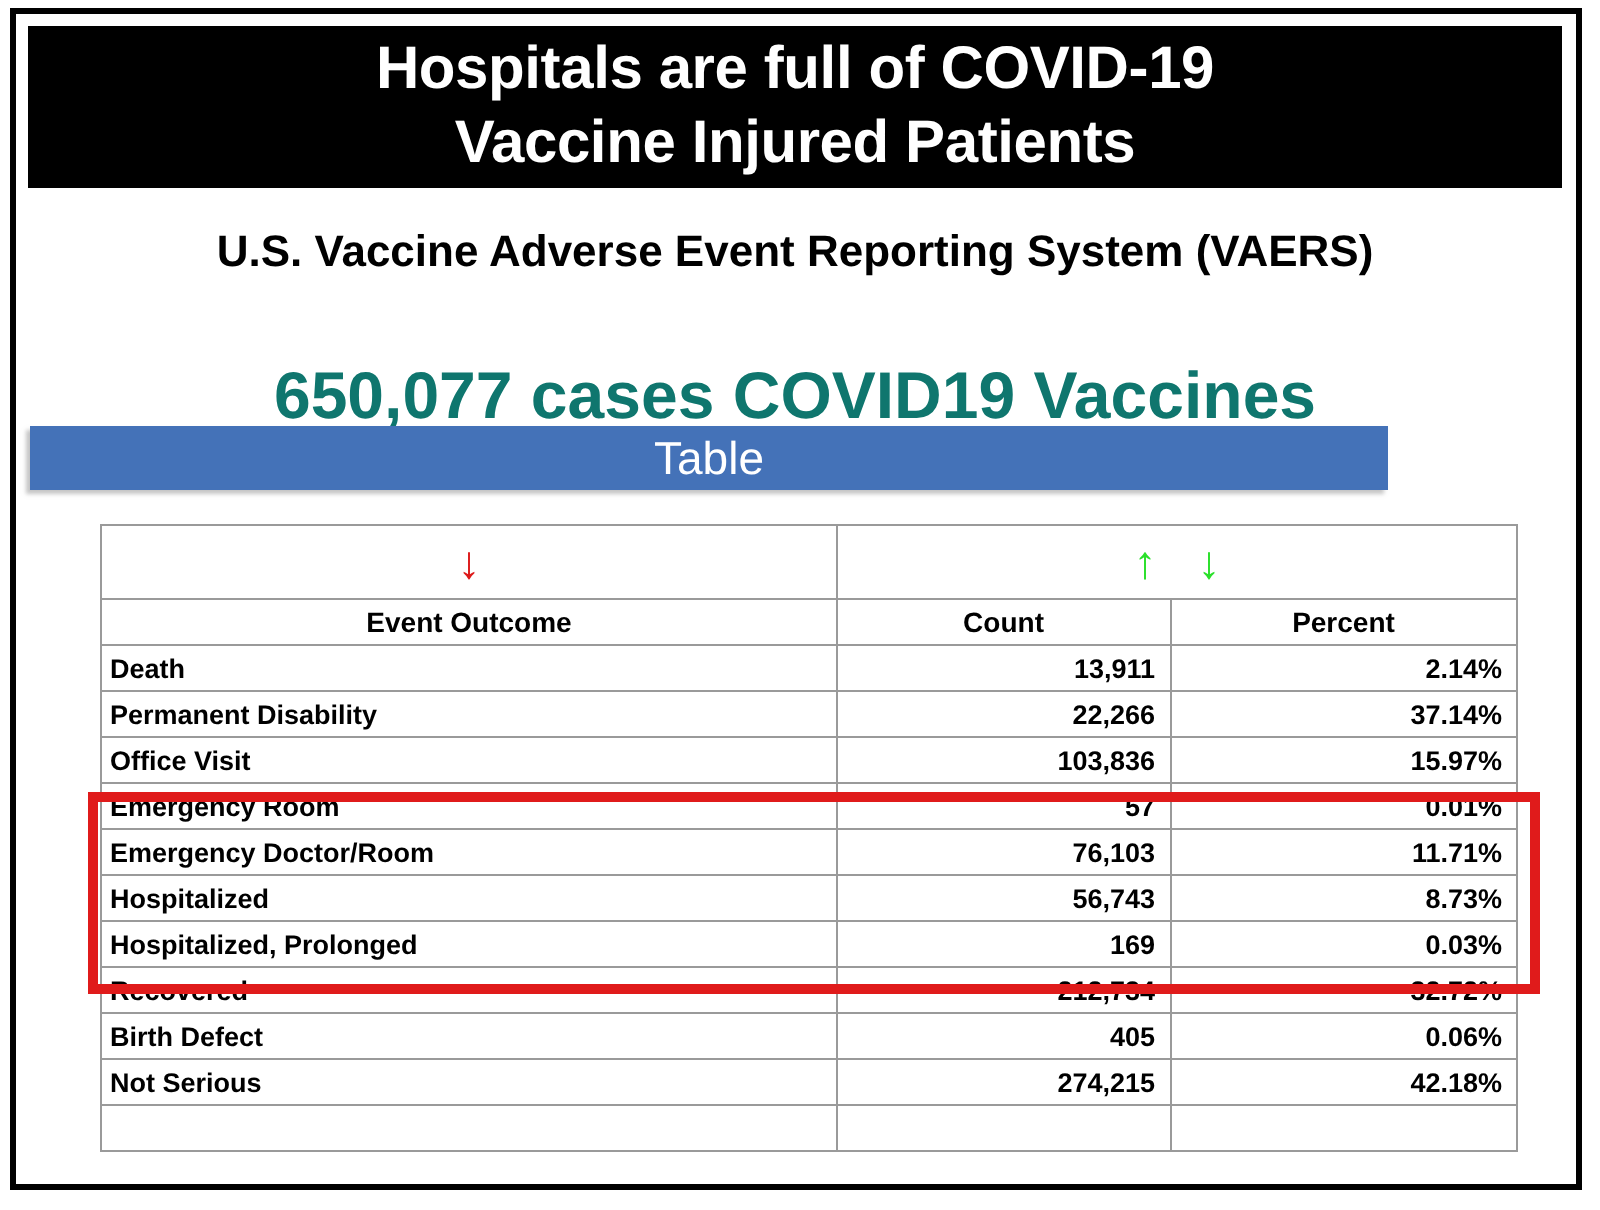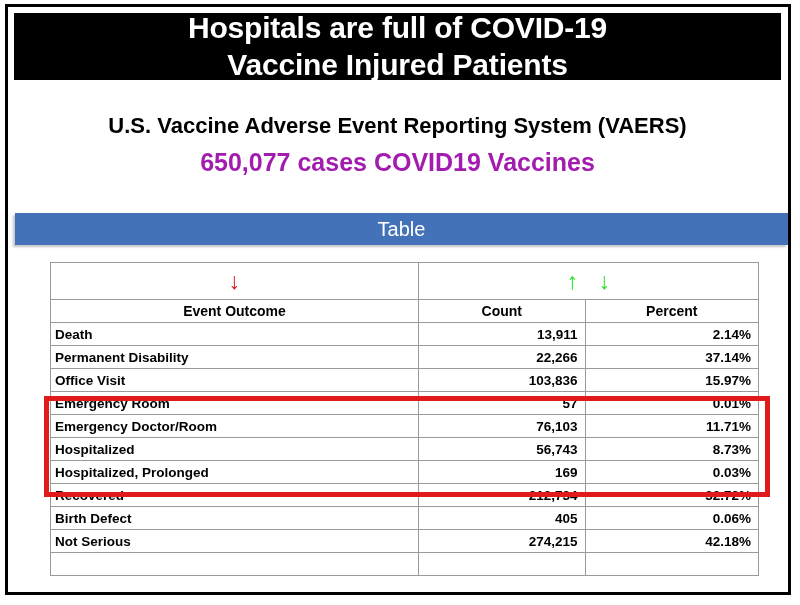--- a/index.html
+++ b/index.html
@@ -26,21 +26,21 @@
     box-sizing: border-box;
     overflow: hidden;
   }
 
   
   #headline-banner {
     position: absolute;
     left: 6px;
     top: 6px;
     width: 767px;
-    height: 67px;
+    height: 81px;
     background: #000000;
     color: #ffffff;
     display: flex;
     flex-direction: column;
     align-items: center;
     justify-content: center;
     text-align: center;
   }
   .headline-line {
     font-size: 30px;
@@ -58,42 +58,42 @@
     text-align: center;
     font-size: 22px;
     font-weight: bold;
     color: #000000;
     white-space: nowrap;
   }
 
   #cases-line {
     position: absolute;
     left: 6px;
-    top: 141px;
+    top: 172px;
     width: 767px;
     text-align: center;
-    font-size: 25px;
-    font-weight: bold;
-    color: #a21caf;
+    font-size: 33px;
+    font-weight: bold;
+    color: #0f766e;
     white-space: nowrap;
   }
 
   
   #table-bar {
     position: absolute;
     left: 7px;
     top: 206px;
-    width: 773px;
+    width: 679px;
     height: 32px;
     background: #4472b8;
     color: #ffffff;
     display: flex;
     align-items: center;
     justify-content: center;
-    font-size: 20px;
+    font-size: 23px;
     box-shadow: -2px 2px 2px rgba(150,150,150,0.55);
   }
 
   
   #vaers-table {
     position: absolute;
     left: 42px;
     top: 255px;
     width: 709px;
     border-collapse: separate;

